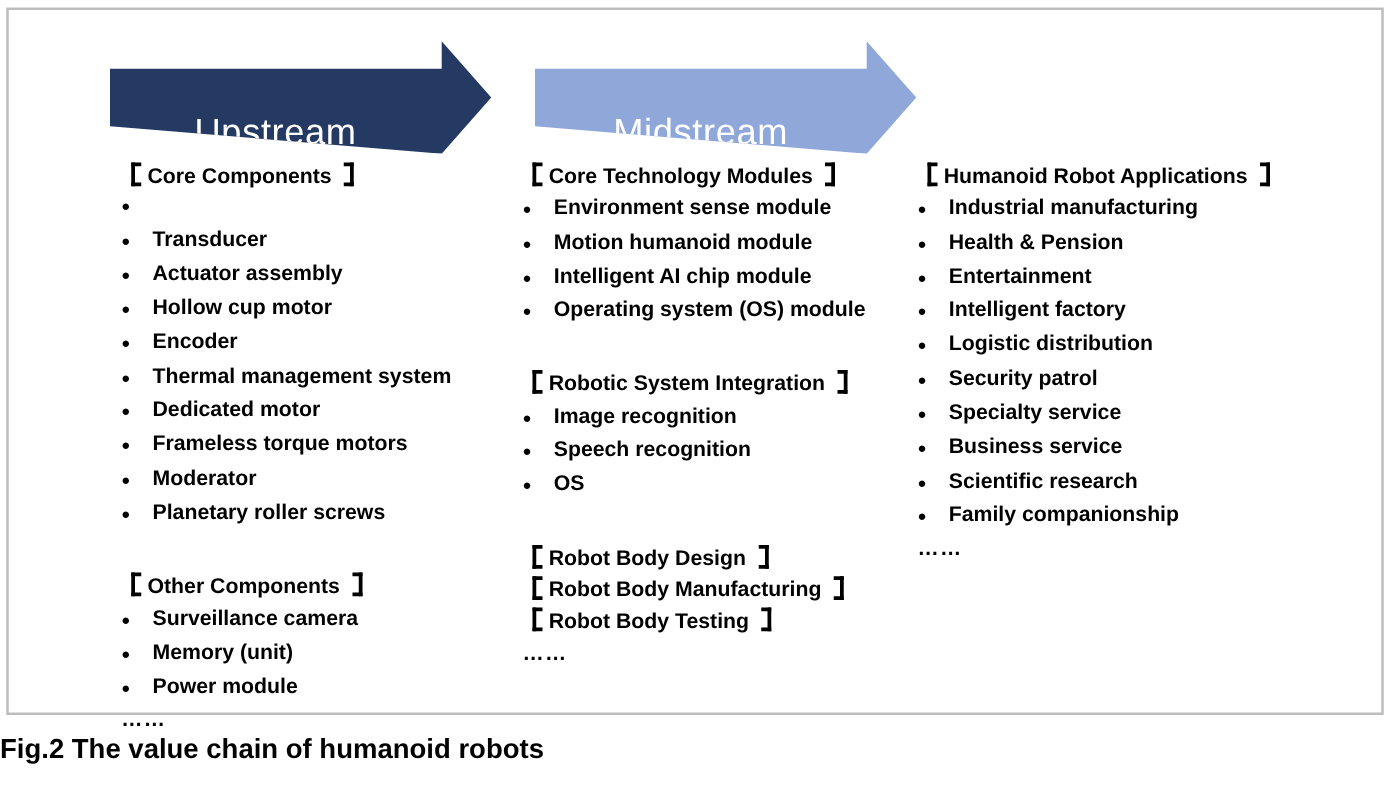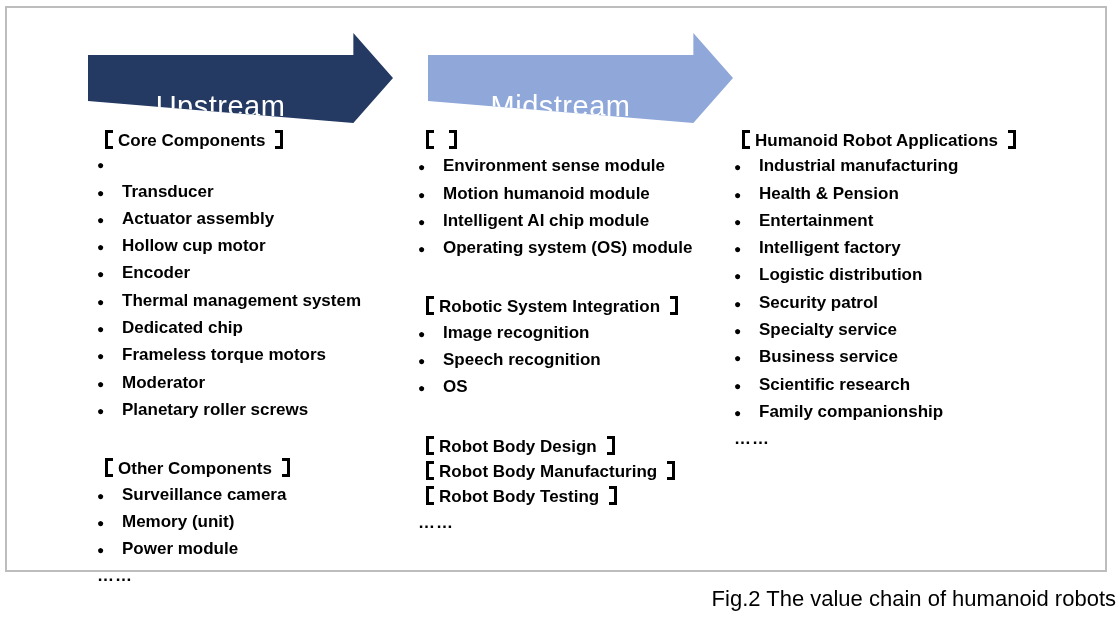--- a/index.html
+++ b/index.html
@@ -34,22 +34,22 @@
   .bu { display:inline-block; width:25px; font-size:12px; }
   .br {
     display:inline-block; width:8px; height:19px; box-sizing:border-box;
     border:3px solid #000; vertical-align:-3px;
   }
   .br.l { border-right:none; margin-right:5px; }
   .br.r { border-left:none; margin-left:10px; }
   .dots { letter-spacing:1px; }
   
   .caption {
-    position:absolute; left:0; width:100%; top:586px; text-align:right;
-    font-size:22px; font-weight:normal;
+    position:absolute; left:0; width:100%; top:586px; text-align:left;
+    font-size:22px; font-weight:bold;
   }
 </style>
 </head>
 <body>
 
 <div class="page">
   <div class="frame"></div>
 
   <div class="arrow a0" style="background-color: rgb(36, 58, 99);">
     <span class="arrow-label">Upstream</span>
@@ -80,21 +80,21 @@
     <div class="li">
         <span class="bu">●</span>
         <span>Encoder</span>
       </div>
     <div class="li">
         <span class="bu">●</span>
         <span>Thermal management system</span>
       </div>
     <div class="li">
         <span class="bu">●</span>
-        <span>Dedicated chip</span>
+        <span>Dedicated motor</span>
       </div>
     <div class="li">
         <span class="bu">●</span>
         <span>Frameless torque motors</span>
       </div>
     <div class="li">
         <span class="bu">●</span>
         <span>Moderator</span>
       </div>
     <div class="li">
@@ -114,21 +114,21 @@
       </div>
     <div class="li">
         <span class="bu">●</span>
         <span>Power module</span>
       </div>
     <div class="dots">……</div>
   </div>
 
   <div class="col c1">
     <div class="sec-title">
-      <span class="br l"></span><span class="br r"></span>
+      <span class="br l"></span><span>Core Technology Modules</span><span class="br r"></span>
     </div>
     <div class="li">
         <span class="bu">●</span>
         <span>Environment sense module</span>
       </div>
     <div class="li">
         <span class="bu">●</span>
         <span>Motion humanoid module</span>
       </div>
     <div class="li">

